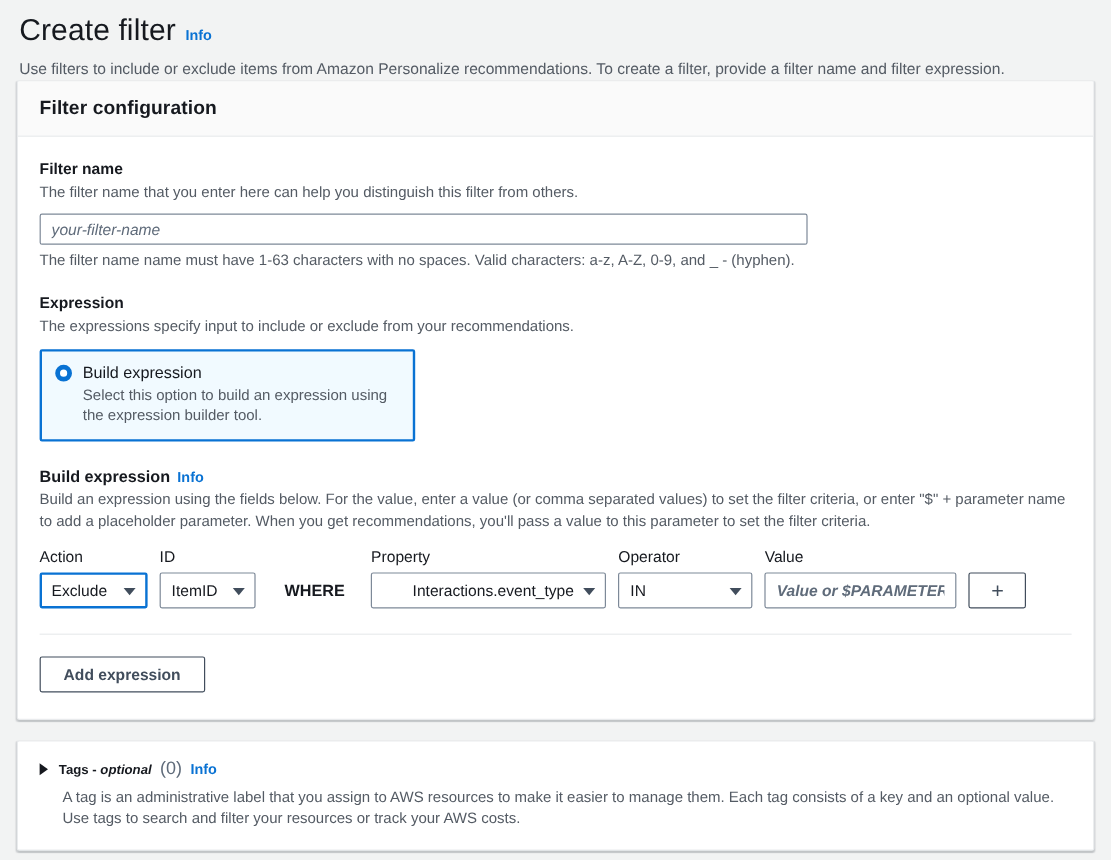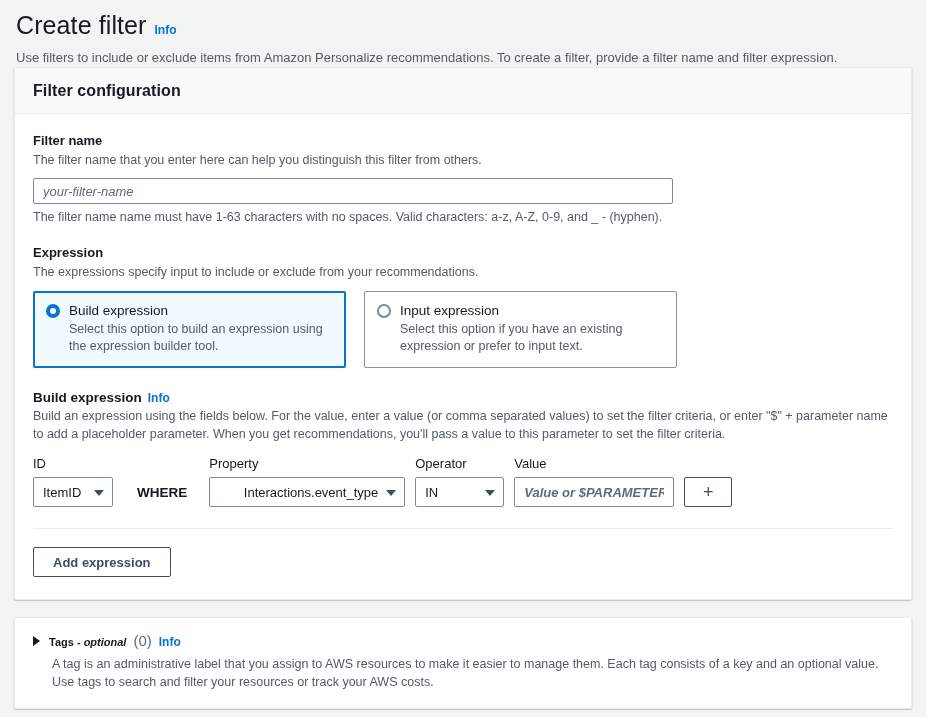--- a/index.html
+++ b/index.html
@@ -144,21 +144,21 @@
   .caret {
     position: absolute; right: 8px; top: 50%; margin-top: -2px;
     width: 0; height: 0;
     border-left: 5px solid transparent;
     border-right: 5px solid transparent;
     border-top: 6px solid #414d5c;
   }
   .sel-action { width: 90px; }
   .sel-id { width: 80px; }
   .sel-property { width: 196px; justify-content: flex-end; }
-  .sel-operator { width: 89px; }
+  .sel-operator { width: 112px; }
 
   .where-label {
     font-size: 13.5px; font-weight: bold; color: #16191f;
     padding-bottom: 7px; margin: 0 12px 0 14px;
   }
   .value-input {
     width: 160px; height: 30px;
     border: 1px solid #7d8998; border-radius: 2px;
     padding: 0 9px;
     font-family: "Liberation Sans", sans-serif;
@@ -249,40 +249,40 @@
         <div class="tiles">
 
           <div class="tile selected">
             <div class="tile-top">
               <span class="radio checked"></span>
               <span class="tile-title">Build expression</span>
             </div>
             <div class="tile-desc">Select this option to build an expression using the expression builder tool.</div>
           </div>
 
-          <div class="tile">
-            <div class="tile-top">
-              <span class="radio"></span>
-              <span class="tile-title">Input expression</span>
-            </div>
-            <div class="tile-desc">Select this option if you have an existing expression or prefer to input text.</div>
-          </div>
 
         </div>
       </div>
 
       <div class="section-head">
         <div class="title-row">
           <h3>Build expression</h3>
           <a class="info-link" href="#">Info</a>
         </div>
         <div class="section-desc">Build an expression using the fields below. For the value, enter a value (or comma separated values) to set the filter criteria, or enter "$" + parameter name to add a placeholder parameter. When you get recommendations, you'll pass a value to this parameter to set the filter criteria.</div>
 
         <div class="expr-row">
 
+          <div class="expr-col">
+            <span class="col-label">Action</span>
+            <div class="select sel-action focused">
+              <span>Exclude</span>
+              <span class="caret"></span>
+            </div>
+          </div>
 
           <div class="expr-col">
             <span class="col-label">ID</span>
             <div class="select sel-id">
               <span>ItemID</span>
               <span class="caret"></span>
             </div>
           </div>
 
           <span class="where-label">WHERE</span>

